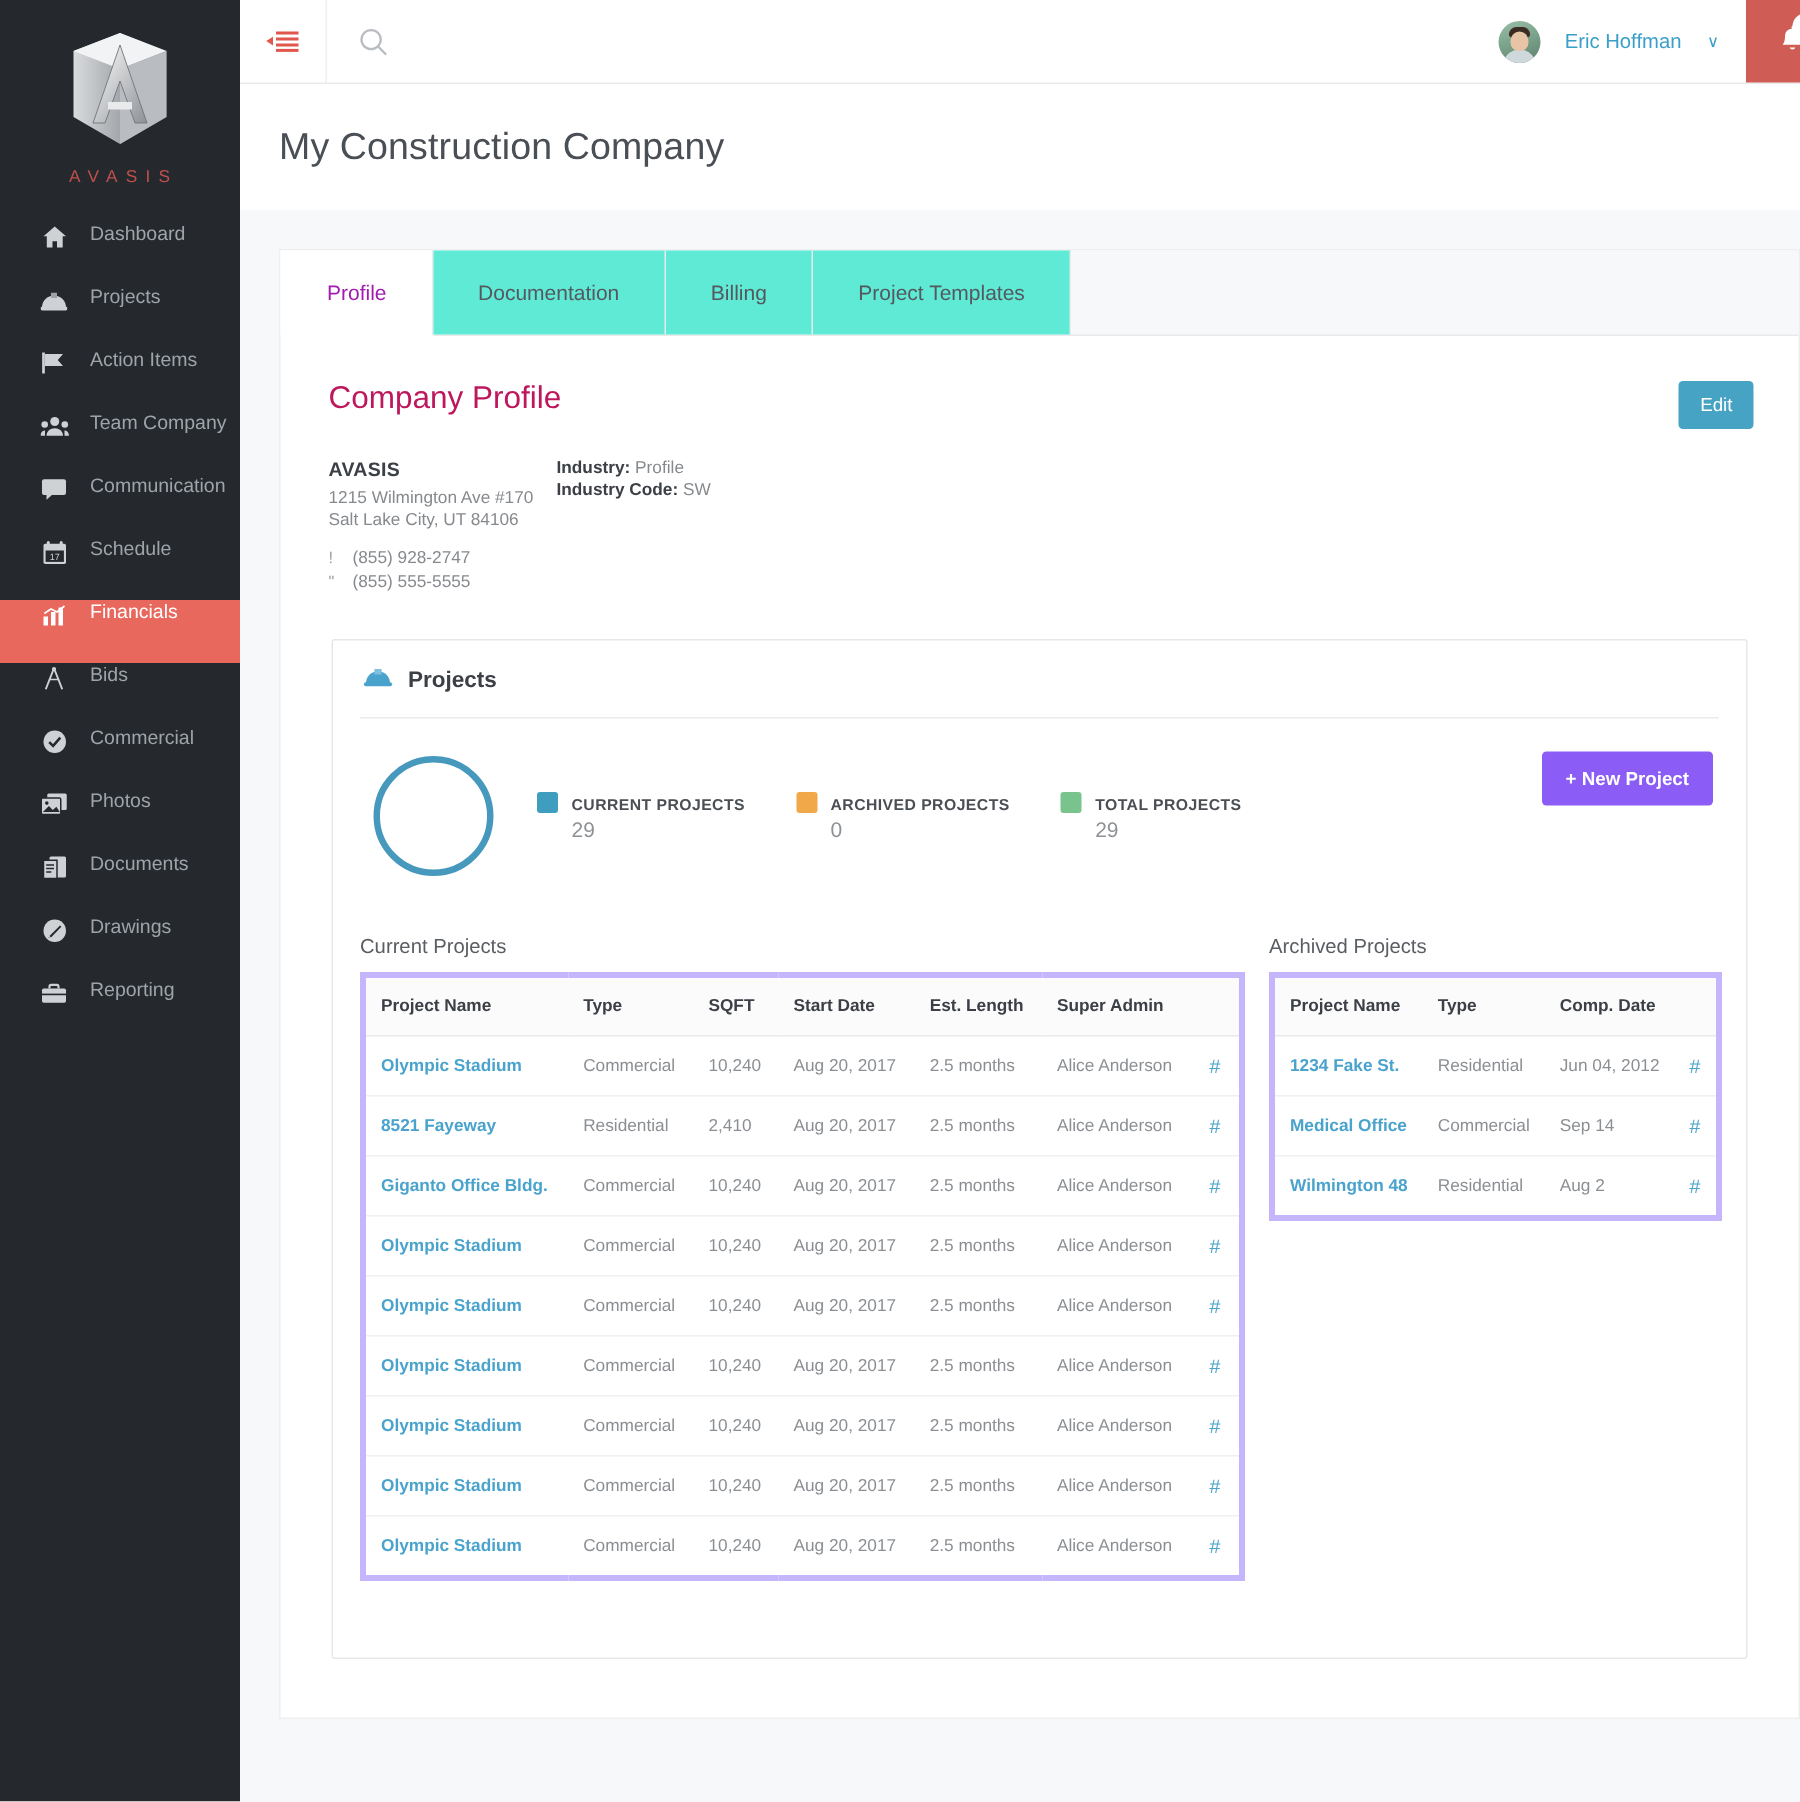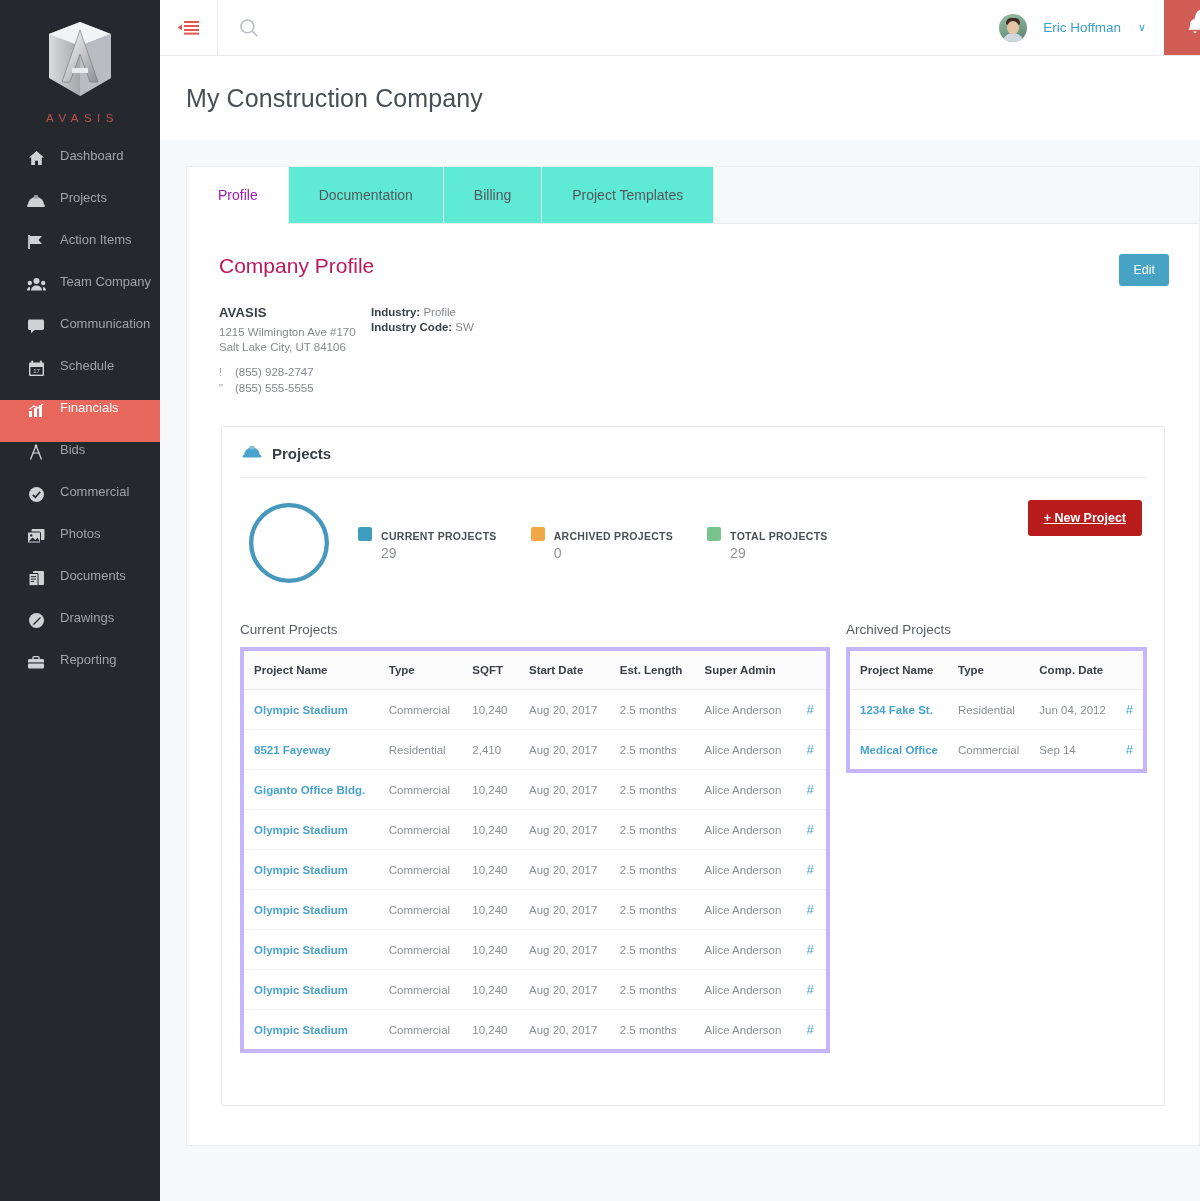--- a/index.html
+++ b/index.html
@@ -137,23 +137,23 @@
   .proj-divider { height: 1px; background: #e9ebed; margin: 0 18px; }
 
   .stats { display: flex; align-items: center; padding: 18px 20px 10px 20px; position: relative; }
   .donut { width: 86px; height: 86px; margin: 4px 26px 4px 4px; flex: 0 0 86px; }
   .legend { display: flex; gap: 34px; align-items: flex-start; padding-top: 2px; }
   .leg { display: flex; gap: 9px; }
   .swatch { width: 14px; height: 14px; border-radius: 2px; margin-top: 1px; flex: 0 0 14px; }
   .leg-t { font-size: 10.5px; letter-spacing: .3px; color: #4b4f54; font-weight: bold; line-height: 13px; }
   .leg-v { font-size: 14px; color: #8e9296; margin-top: 0; font-weight: normal; }
   .newproj {
-    position: absolute; right: 22px; top: 22px; background: #b91c1c; color: #fff;
+    position: absolute; right: 22px; top: 22px; background: #8b5cf6; color: #fff;
     border: none; border-radius: 3px; padding: 11px 16px; font-size: 12.5px;
-    font-weight: bold; cursor: pointer; font-family: "Liberation Sans", sans-serif; text-decoration: underline;
+    font-weight: bold; cursor: pointer; font-family: "Liberation Sans", sans-serif;
   }
 
   .tables { display: flex; gap: 16px; padding: 22px 18px 30px 18px; position: relative; }
   .tblock-left { width: 590px; }
   .tblock-right { width: 300px; }
   .tcap { font-size: 13.5px; color: #5a5e63; margin-bottom: 10px; }
   table { width: 100%; border-collapse: collapse; background: #fff; border: 4px solid #c4b5fd; }
   thead th {
     text-align: left; font-size: 11.5px; color: #3c4046; font-weight: bold;
     padding: 13px 10px; background: #fbfbfc; border-bottom: 1px solid #e8eaec;
@@ -577,20 +577,26 @@
                         <td>Residential</td>
                         <td>Jun 04, 2012</td>
                         <td class="act">#</td>
                       </tr>
                       <tr>
                         <td class="nm"><a href="#">Medical Office</a></td>
                         <td>Commercial</td>
                         <td>Sep 14</td>
                         <td class="act">#</td>
                       </tr>
+                      <tr>
+                        <td class="nm"><a href="#">Wilmington 48</a></td>
+                        <td>Residential</td>
+                        <td>Aug 2</td>
+                        <td class="act">#</td>
+                      </tr>
                     </tbody>
                 </table>
               </div>
 
             </div>
           </div>
         </div>
       </div>
     </div>
   </div>

